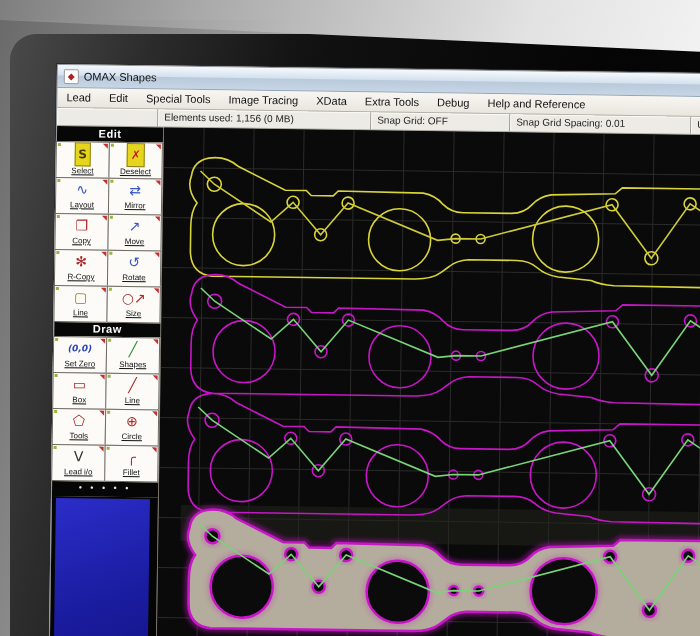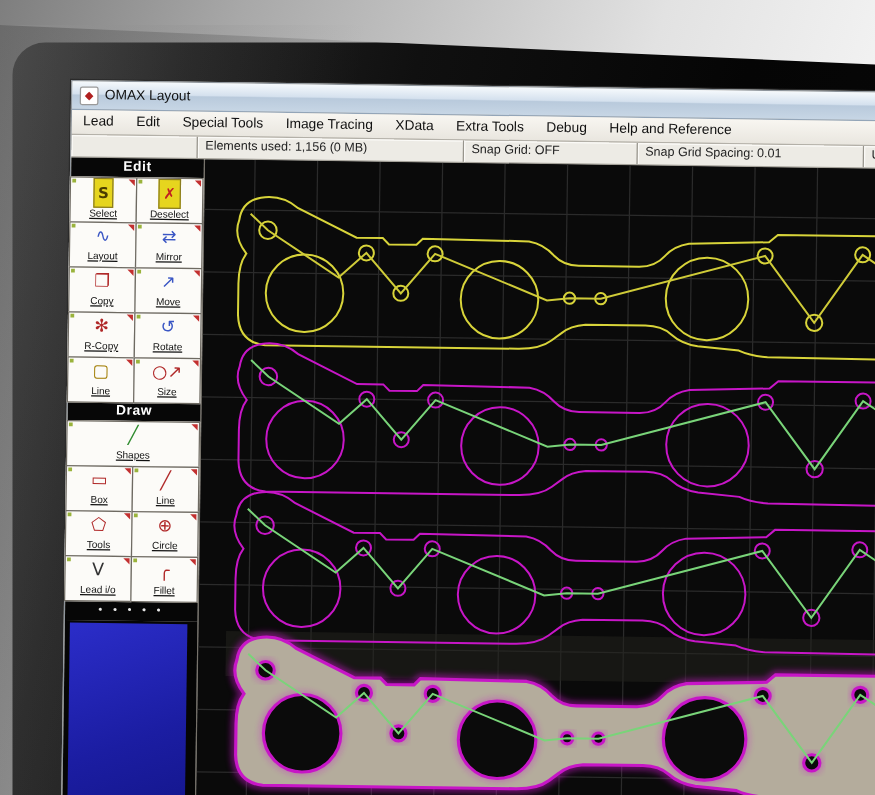--- a/index.html
+++ b/index.html
@@ -74,21 +74,21 @@
 <div class="stage">
   <div class="wall"></div>
   <div class="bezel"></div>
   <div class="wall-wedge"></div>
   <div class="sheen"></div>
 
   <div class="window">
 
     <div class="titlebar">
       <span class="app-icon">◆</span>
-      <span class="title-text">OMAX Layout</span>
+      <span class="title-text">OMAX Shapes</span>
     </div>
 
     <div class="menubar">
       <span class="menu-item">Lead</span>
       <span class="menu-item">Edit</span>
       <span class="menu-item">Special Tools</span>
       <span class="menu-item">Image Tracing</span>
       <span class="menu-item">XData</span>
       <span class="menu-item">Extra Tools</span>
       <span class="menu-item">Debug</span>
@@ -154,20 +154,24 @@
             </div>
           <div class="tb-btn">
             <span class="tb-ico ic-red">○↗</span>
             <span class="tb-lbl">Size</span>
             </div>
         </div>
 
         <div class="tb-header">Draw</div>
 
         <div class="tb-row">
+          <div class="tb-btn">
+            <span class="tb-ico ic-zero">(0,0)</span>
+            <span class="tb-lbl">Set Zero</span>
+            </div>
           <div class="tb-btn">
             <span class="tb-ico ic-green">╱</span>
             <span class="tb-lbl">Shapes</span>
             </div>
         </div>
         <div class="tb-row">
           <div class="tb-btn">
             <span class="tb-ico ic-red">▭</span>
             <span class="tb-lbl">Box</span>
             </div>

